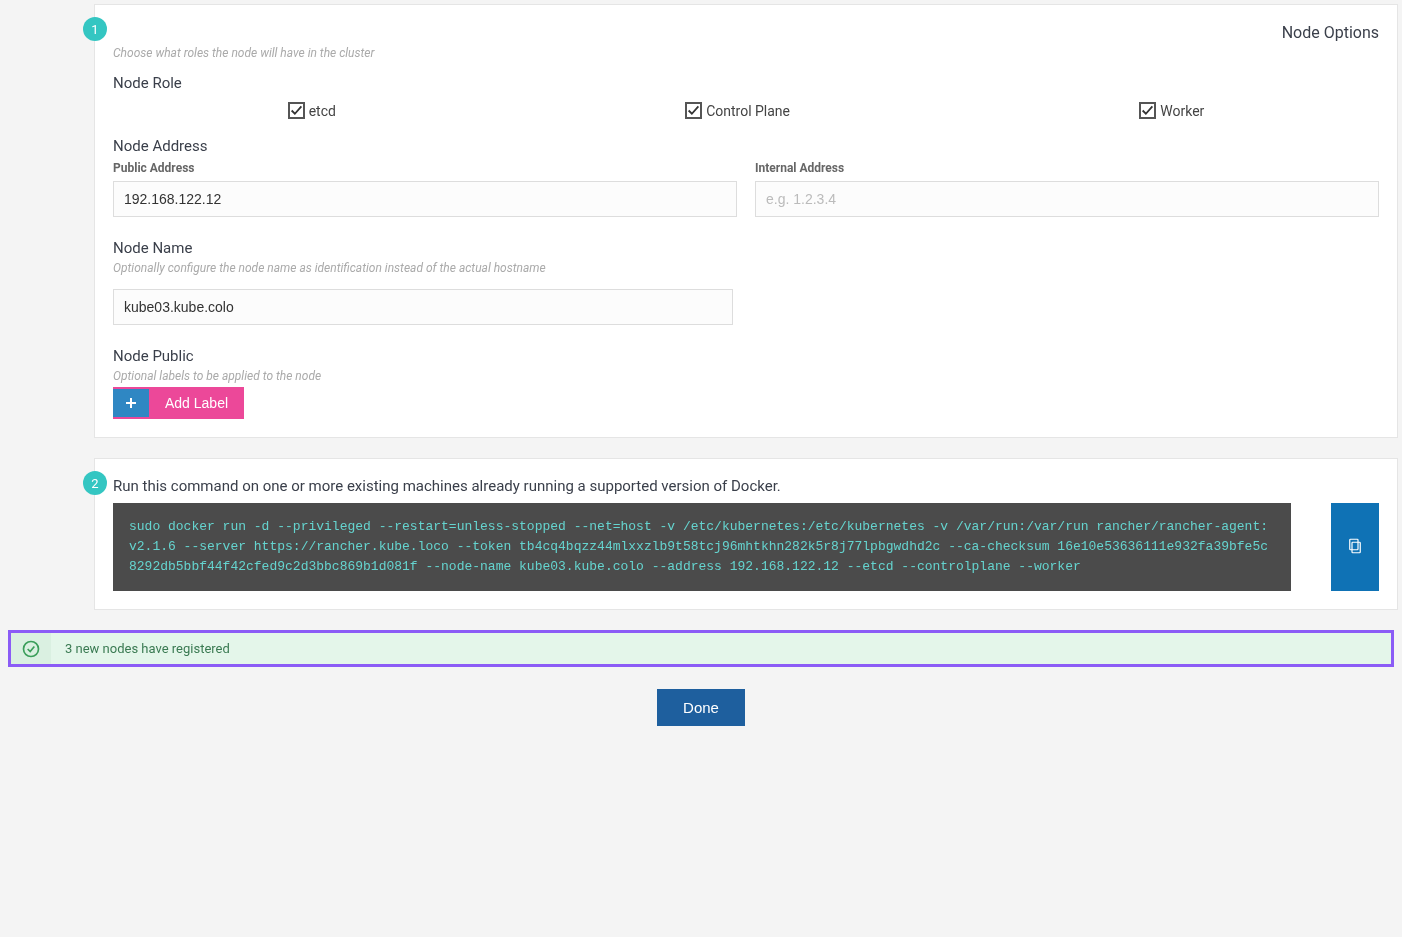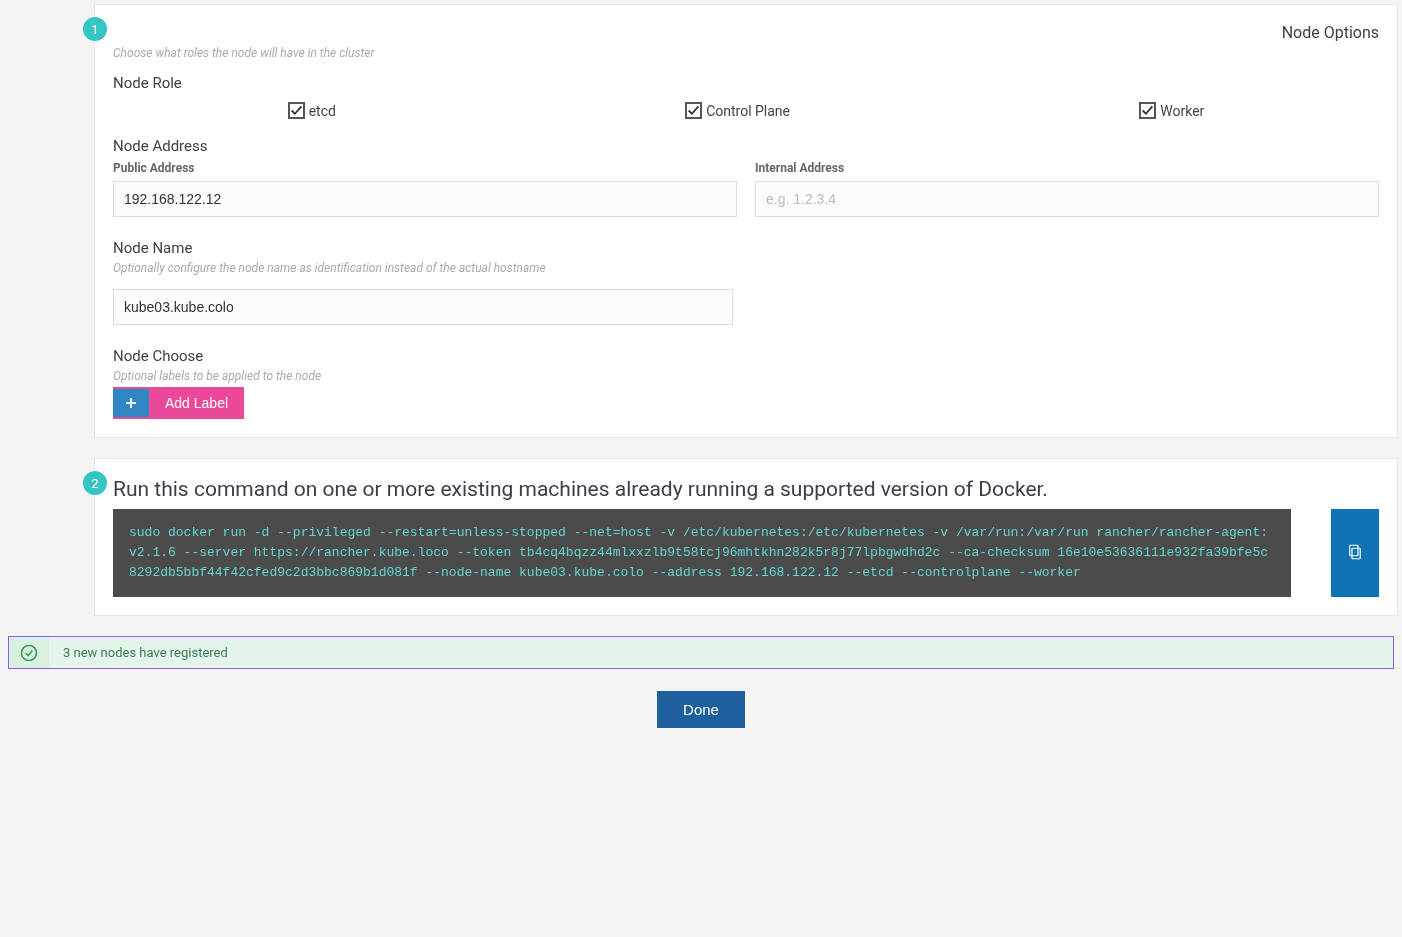--- a/index.html
+++ b/index.html
@@ -17,26 +17,26 @@
 .addr-row { display: flex; gap: 18px; margin-top: 6px; }
 .addr-col { flex: 1; }
 .small-label { font-size: 12px; color: #666; margin-bottom: 6px; display: block; font-weight: bold; }
 .inpt { width: 100%; padding: 9px 10px; border: 1px solid #ddd; background: #fcfcfc; font-size: 14px; color: #333; }
 .inpt::placeholder { color: #bbb; }
 .half { width: 49%; }
 .add-label-btn { display: inline-flex; align-items: center; background: #ec4899; color: #fff; border: none; cursor: pointer; font-size: 14px; padding: 0; }
 .add-label-btn .plus-box { background: #2f87c3; padding: 8px 12px; display: flex; align-items: center; justify-content: center; }
 .add-label-btn .btn-text { padding: 8px 16px; }
 .plus-box svg { width: 12px; height: 12px; display: block; }
-.run-text { font-size: 21px; color: #3a3f4a; }
+.run-text { font-size: 15px; color: #3a3f4a; }
 .code-row { display: flex; margin-top: 8px; gap: 40px; }
 .code-block { flex: 1; background: #4b4b4b; color: #65d4cf; font-family: "Courier New", monospace; font-size: 13px; line-height: 1.55; padding: 14px 16px; word-break: break-all; }
 .copy-btn { width: 48px; background: #0f72b5; color: #fff; border: none; display: flex; align-items: center; justify-content: center; cursor: pointer; }
 .copy-btn svg { width: 18px; height: 18px; }
-.status-bar { display: flex; align-items: stretch; background: #e4f6ea; border: 1px solid #8b5cf6; margin: 14px 4px 0 4px; }
+.status-bar { display: flex; align-items: stretch; background: #e4f6ea; border: 3px solid #8b5cf6; margin: 14px 4px 0 4px; }
 .status-icon-box { width: 40px; background: #daf0e1; display: flex; align-items: center; justify-content: center; color: #3b9e5a; }
 .status-icon-box svg { width: 20px; height: 20px; }
 .status-text { padding: 8px 14px; font-size: 13px; color: #3a7a52; }
 .done-row { text-align: center; margin: 22px 0; }
 .done-btn { background: #1e5f9e; color: #fff; border: none; padding: 10px 26px; font-size: 15px; cursor: pointer; }
 </style>
 </head>
 <body>
 
 <div class="page">
@@ -84,21 +84,21 @@
       <div class="addr-col">
         <span class="small-label">Internal Address</span>
         <input class="inpt" placeholder="e.g. 1.2.3.4" style="">
       </div>
     </div>
 
     <div class="field-label" style="margin-top:22px">Node Name</div>
     <div class="section-sub">Optionally configure the node name as identification instead of the actual hostname</div>
     <input class="inpt half" value="kube03.kube.colo" style="">
 
-    <div class="field-label" style="margin-top:22px">Node Choose</div>
+    <div class="field-label" style="margin-top:22px">Node Public</div>
     <div class="section-sub" style="margin-bottom:4px">Optional labels to be applied to the node</div>
     <button class="add-label-btn">
       <span class="plus-box">
         <svg viewBox="0 0 12 12">
             <path d="M6 1 V11 M1 6 H11" stroke="#fff" stroke-width="2"></path>
           </svg>
       </span>
       <span class="btn-text">Add Label</span>
     </button>
   </div>

